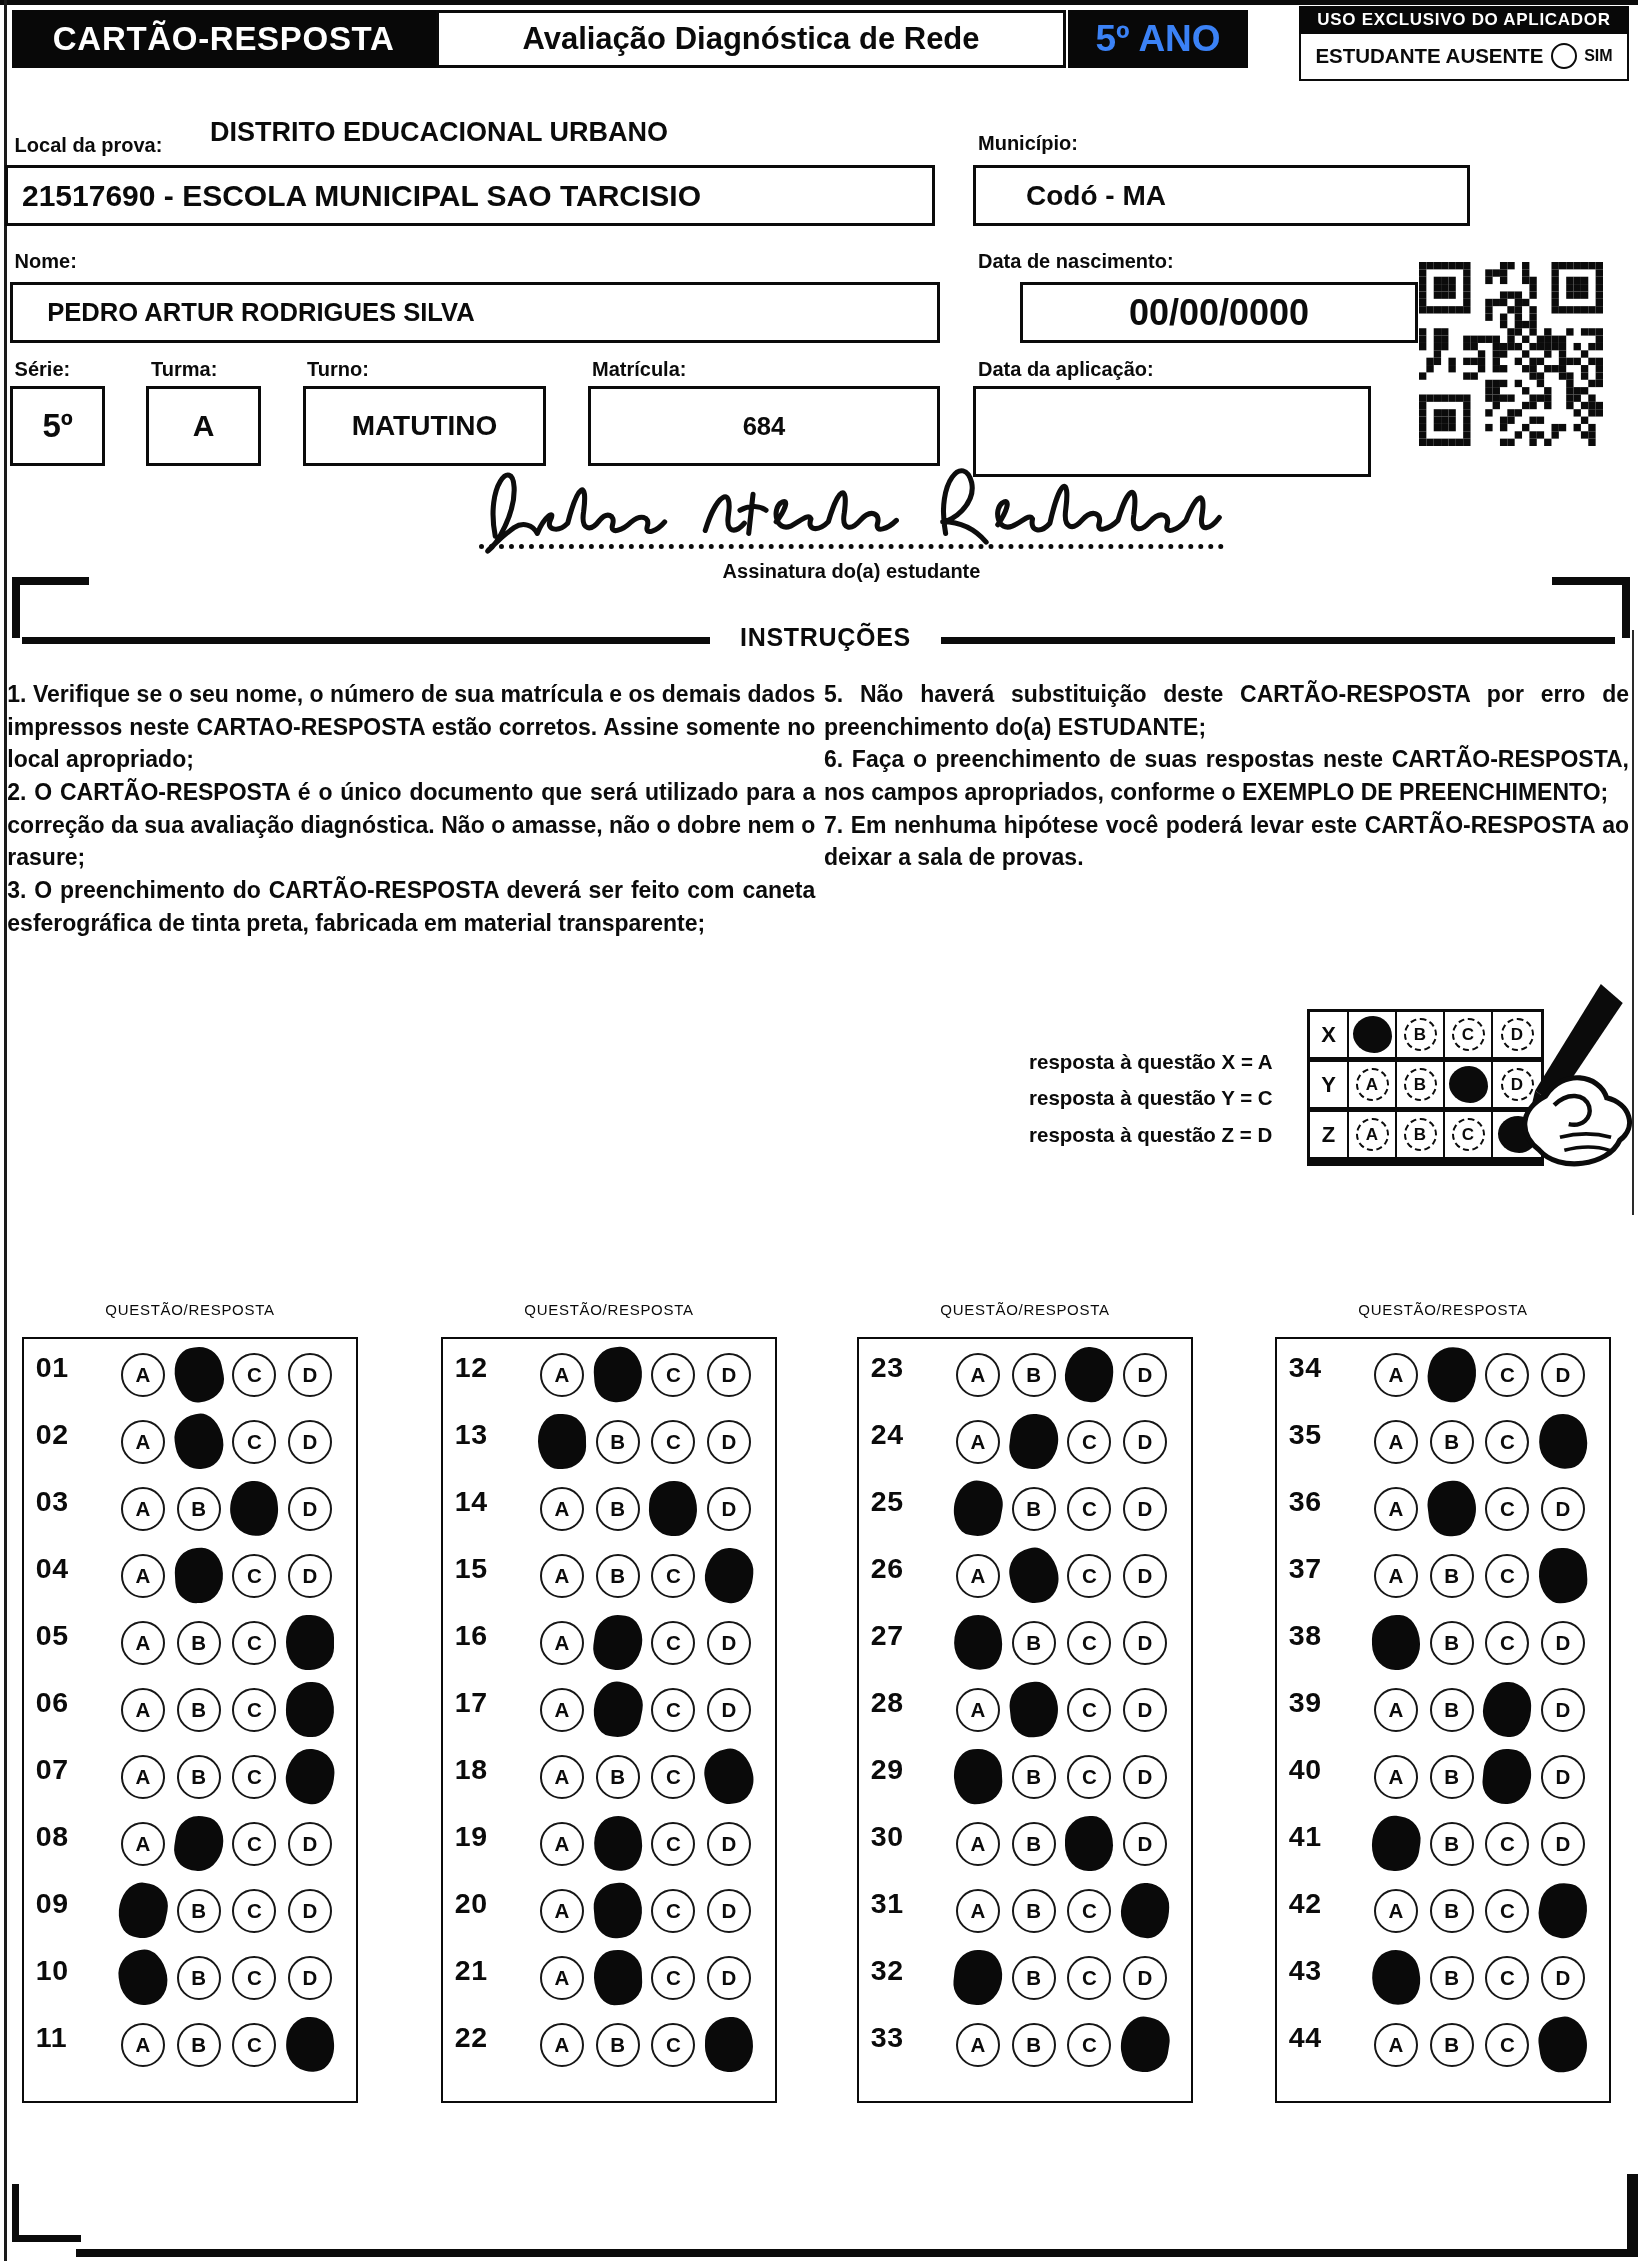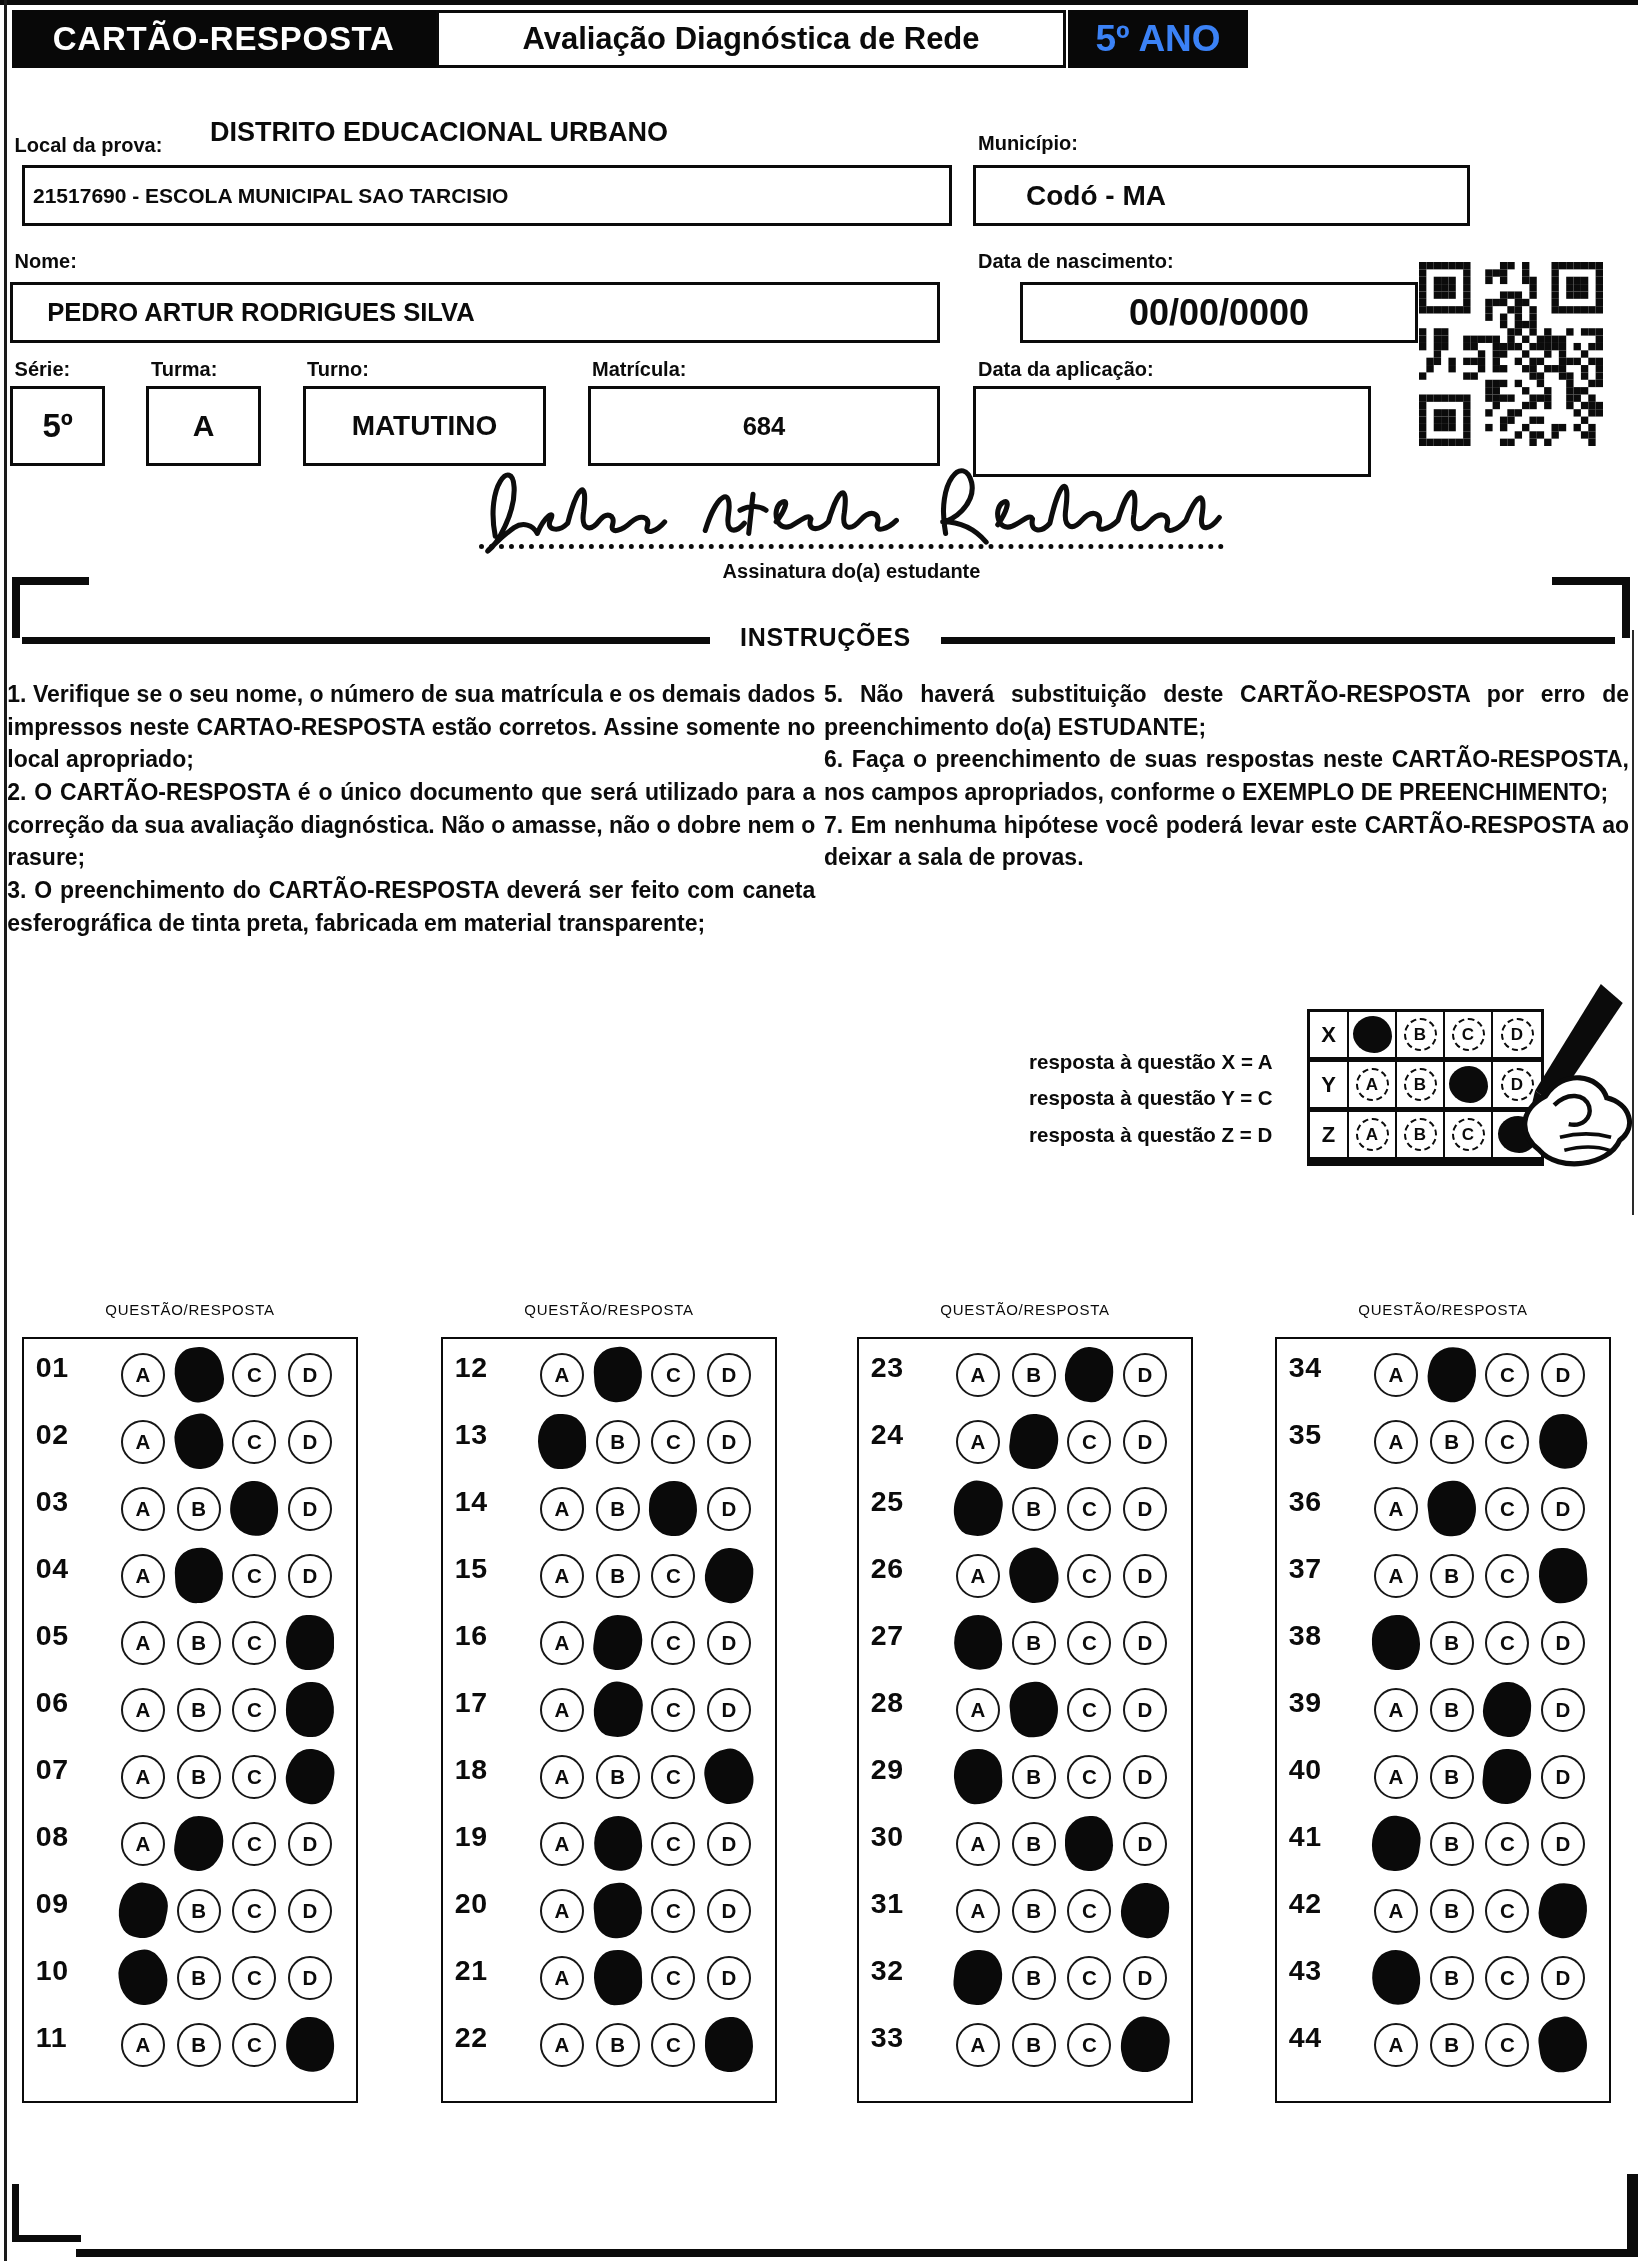--- a/index.html
+++ b/index.html
@@ -28,21 +28,21 @@
     font-size:17px;font-weight:700;letter-spacing:0.7px;}
   #hdr-apl .apl-body{border:2.9px solid #0b0b0b;border-top:none;height:47px;box-sizing:border-box;background:#fff;
     display:flex;align-items:center;justify-content:center;gap:7.3px;font-size:20.5px;font-weight:700;}
   .apl-circle{width:26px;height:26px;border:2.9px solid #0b0b0b;border-radius:50%;box-sizing:border-box;}
 
   
   .lbl{font-size:20px;font-weight:700;}
   .box{border:3.7px solid #0b0b0b;box-sizing:border-box;background:#fff;display:flex;align-items:center;font-weight:700;}
   #district{left:110px;top:117px;width:658px;text-align:center;font-size:27px;font-weight:700;}
   #lbl-local{left:14.6px;top:134px;}
-  #box-school{left:22px;top:165px;width:930px;height:61px;font-size:21px;padding-left:8px;}
+  #box-school{left:5px;top:165px;width:930px;height:61px;font-size:30px;padding-left:14px;}
   #lbl-municipio{left:978px;top:132px;}
   #box-municipio{left:973px;top:165px;width:497px;height:61px;font-size:28px;padding-left:50px;}
   #lbl-nome{left:14.6px;top:250px;}
   #box-nome{left:10.2px;top:282px;width:930px;height:61px;font-size:25.6px;padding-left:34px;}
   #lbl-nasc{left:978px;top:250px;}
   #box-nasc{left:1020px;top:282px;width:398px;height:61px;font-size:36px;justify-content:center;}
   #lbl-serie{left:14.6px;top:358px;}
   #box-serie{left:10.2px;top:386px;width:95px;height:80px;font-size:33px;justify-content:center;}
   #lbl-turma{left:151px;top:358px;}
   #box-turma{left:146px;top:386px;width:115px;height:80px;font-size:30px;justify-content:center;}
@@ -109,20 +109,28 @@
 
 <div class="page">
 
   <div class="abs" id="top-line"></div>
   <div class="abs" id="left-line"></div>
   <div class="abs" id="right-line"></div>
 
   <div class="abs" id="hdr-title">CARTÃO-RESPOSTA</div>
   <div class="abs" id="hdr-sub">Avaliação Diagnóstica de Rede</div>
   <div class="abs" id="hdr-grade">5º ANO</div>
+  <div class="abs" id="hdr-apl">
+    <div class="apl-bar">USO EXCLUSIVO DO APLICADOR</div>
+    <div class="apl-body">
+      <span>ESTUDANTE AUSENTE</span>
+      <span class="apl-circle"></span>
+      <span style="font-size:16px">SIM</span>
+    </div>
+  </div>
 
   <div class="abs" id="district">DISTRITO EDUCACIONAL URBANO</div>
   <div class="abs lbl" id="lbl-local">Local da prova:</div>
   <div class="abs box" id="box-school">21517690 - ESCOLA MUNICIPAL SAO TARCISIO</div>
   <div class="abs lbl" id="lbl-municipio">Município:</div>
   <div class="abs box" id="box-municipio">Codó - MA</div>
 
   <div class="abs lbl" id="lbl-nome">Nome:</div>
   <div class="abs box" id="box-nome">PEDRO ARTUR RODRIGUES SILVA</div>
   <div class="abs lbl" id="lbl-nasc">Data de nascimento:</div>

